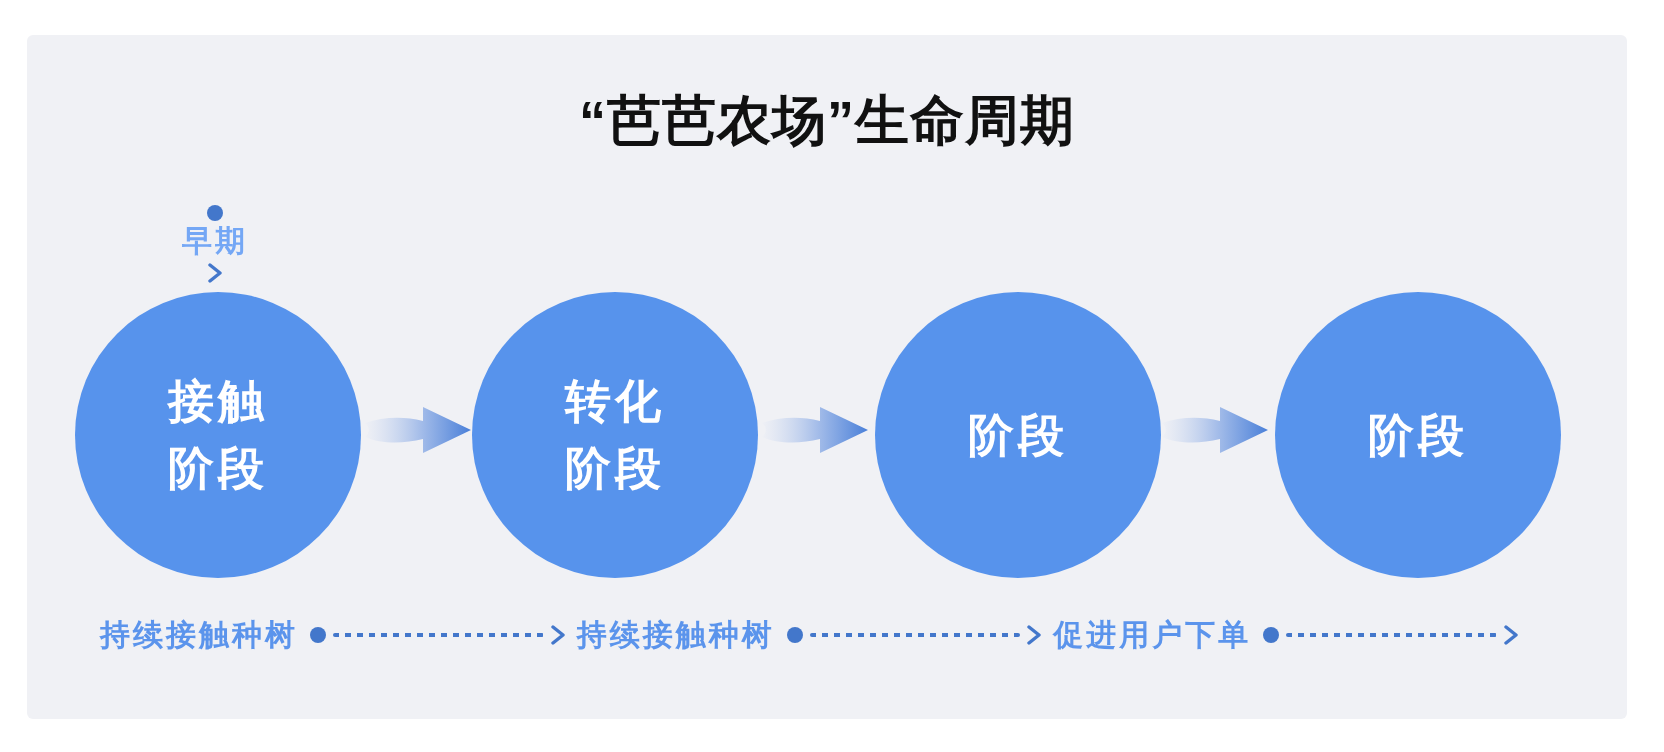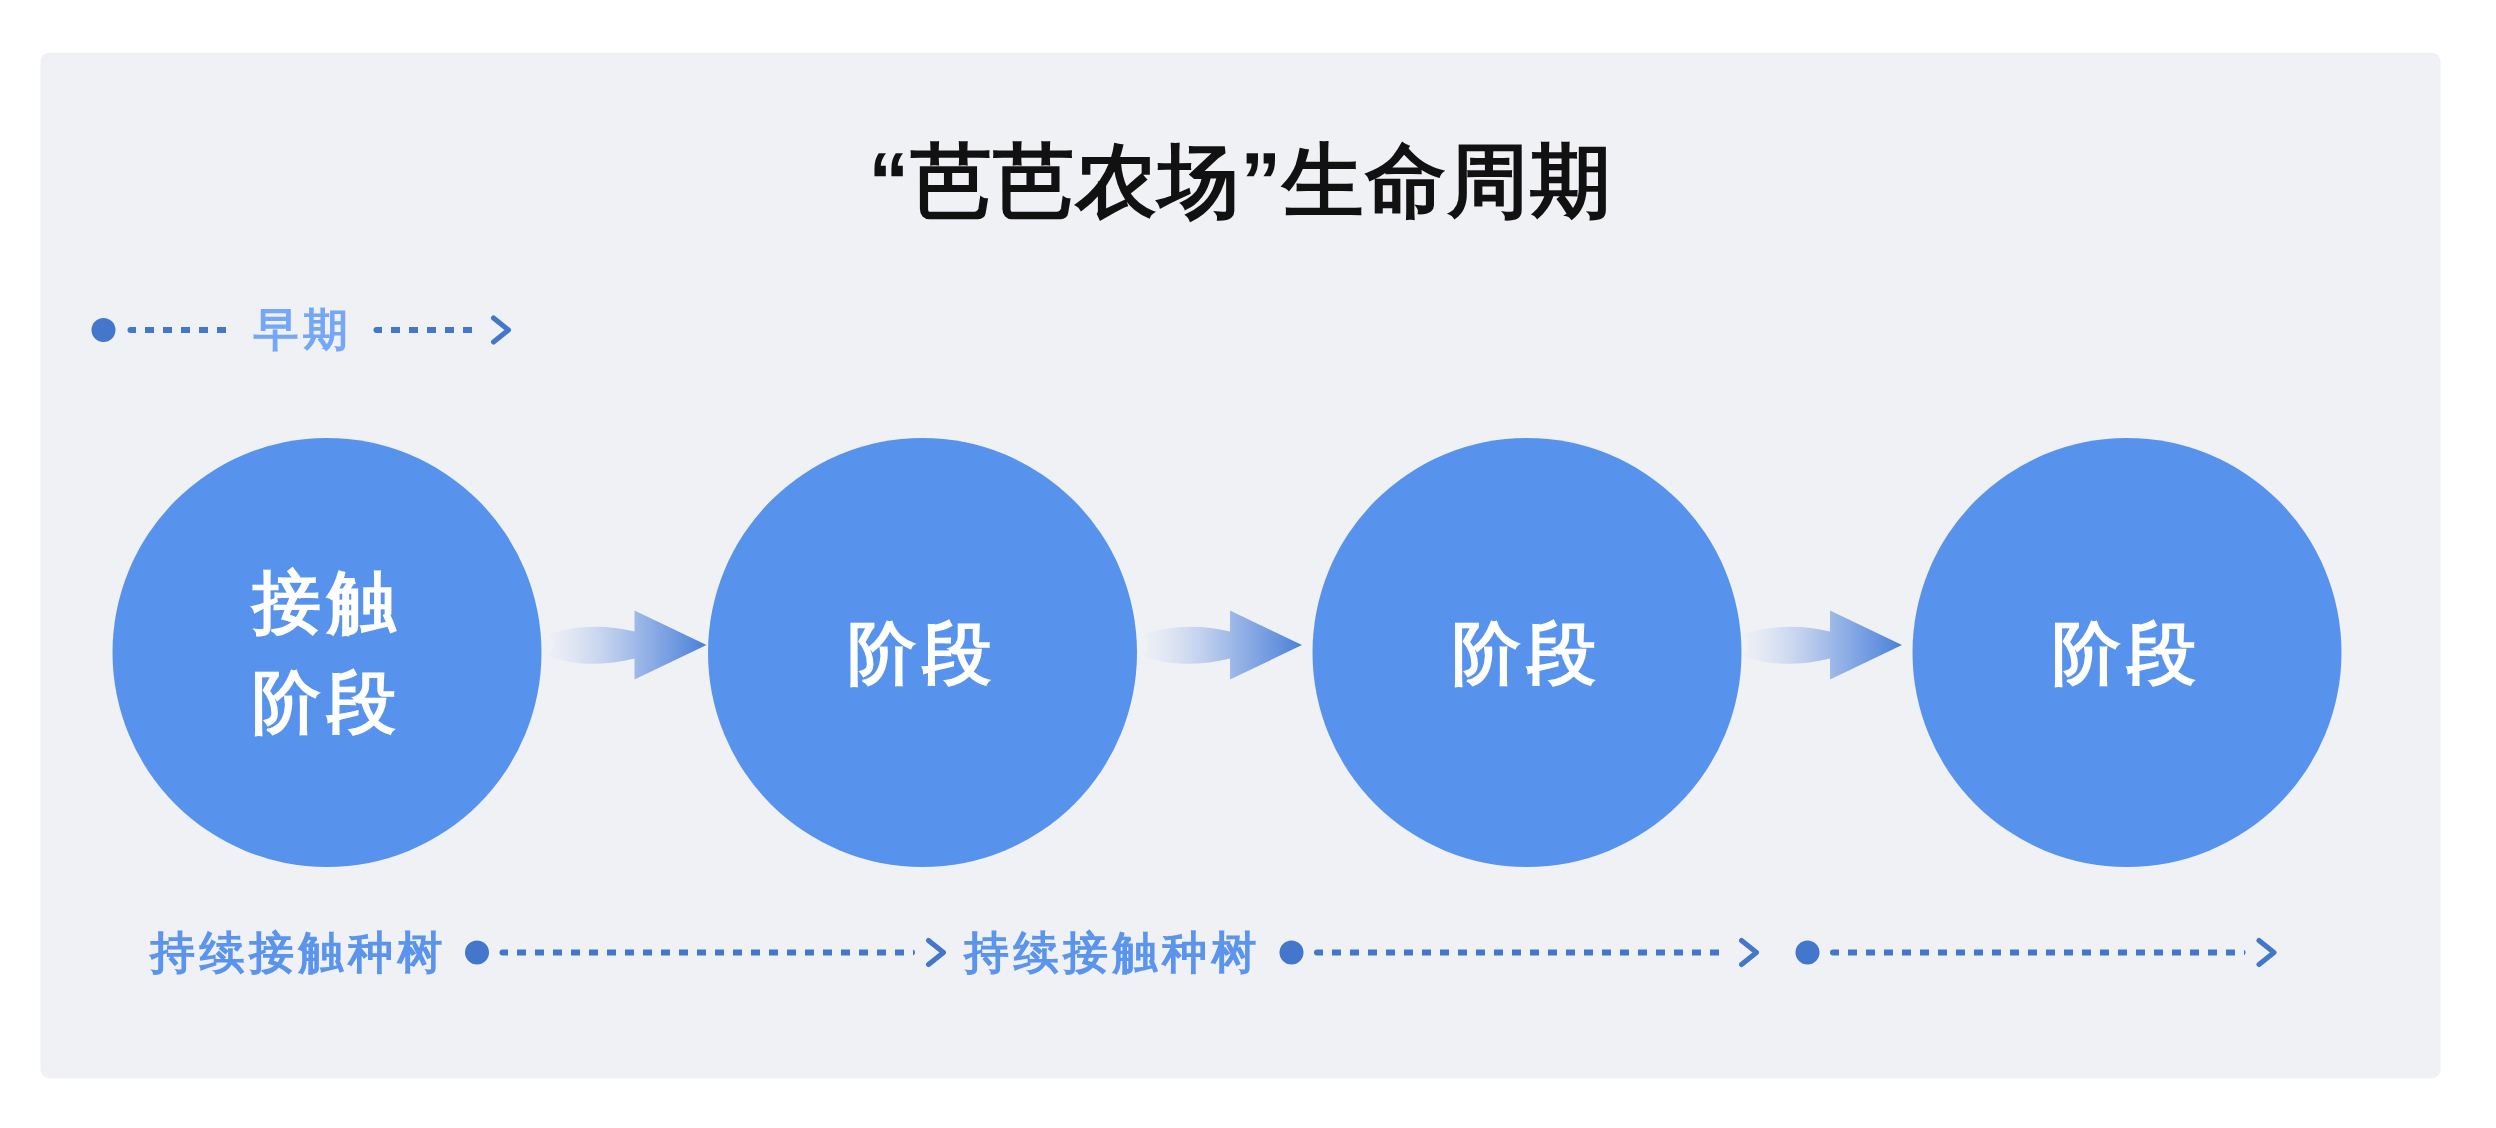--- a/index.html
+++ b/index.html
@@ -38,21 +38,21 @@
     letter-spacing: 1px;
   }
   
   .timeline {
     position: absolute;
     top: 170px;
     height: 30px;
     display: flex;
     align-items: center;
   }
-  .tl-a { left: 34px;  width: 280px; }
+  .tl-a { left: 48px;  width: 280px; flex-direction: column; }
   .tl-b { left: 443px; width: 1040px; }
   .dot {
     width: 16px;
     height: 16px;
     border-radius: 50%;
     background: #4377CB;
     flex: 0 0 auto;
   }
   .dash {
     flex: 1 1 auto;
@@ -154,20 +154,21 @@
 
 
     <div class="stage stage-1">
       <div class="stage-text">
         <span>接触</span>
         <span>阶段</span>
       </div>
     </div>
     <div class="stage stage-2">
       <div class="stage-text">
+        <span>转化</span>
         <span>阶段</span>
       </div>
     </div>
     <div class="stage stage-3">
       <div class="stage-text">
         <span>阶段</span>
       </div>
     </div>
     <div class="stage stage-4">
       <div class="stage-text">
@@ -216,20 +217,21 @@
         </svg>
       </span>
       <span class="caption">持续接触种树</span>
       <span class="connector">
         <span class="dot"></span>
         <span class="dash"></span>
         <svg class="chev" width="14" height="22" viewBox="0 0 14 22">
           <path d="M2 3 L12 11 L2 19" fill="none" stroke="#4377CB" stroke-width="3.4" stroke-linecap="round" stroke-linejoin="round"></path>
         </svg>
       </span>
+      <span class="caption">促进用户下单</span>
       <span class="connector">
         <span class="dot"></span>
         <span class="dash"></span>
         <svg class="chev" width="14" height="22" viewBox="0 0 14 22">
           <path d="M2 3 L12 11 L2 19" fill="none" stroke="#4377CB" stroke-width="3.4" stroke-linecap="round" stroke-linejoin="round"></path>
         </svg>
       </span>
     </div>
 
   </div>

